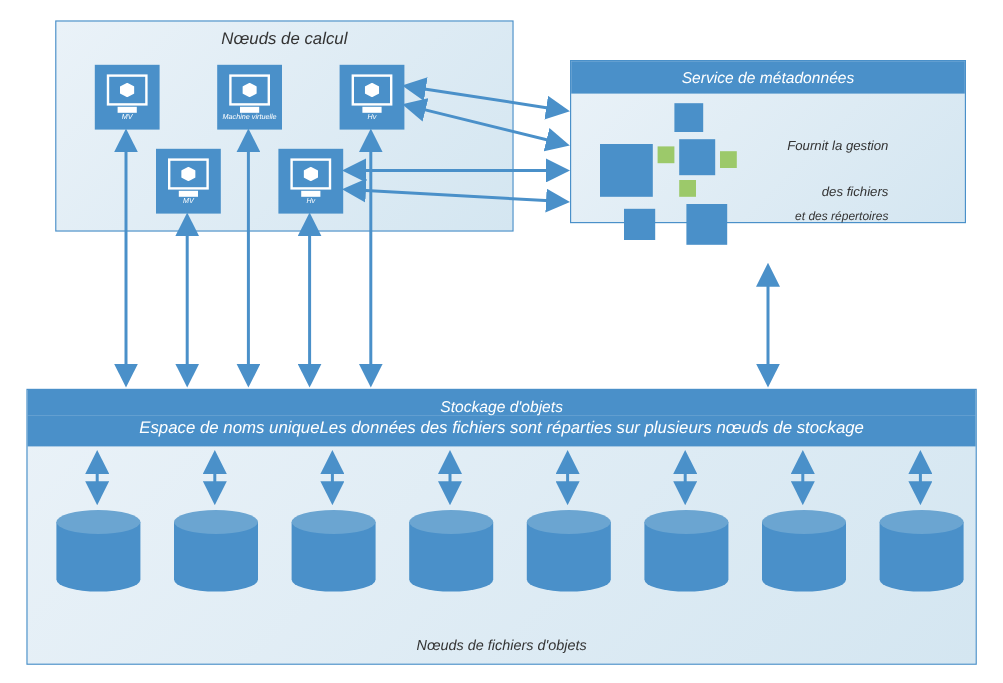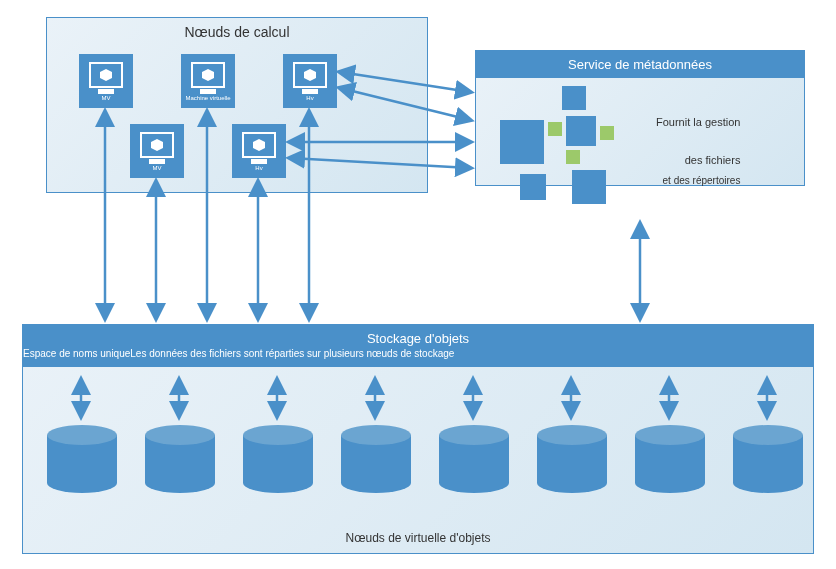--- a/index.html
+++ b/index.html
@@ -2,20 +2,21 @@
 <html><head>
 <meta charset="utf-8">
 <style>
   * { box-sizing: border-box; margin: 0; padding: 0; }
   body { font-family: Arial, sans-serif; background: #fff; }
   .canvas { position: relative; width: 836px; height: 569px; }
 
   .box {
     position: absolute;
     border: 1px solid #4a90c9;
+    font-style: italic;
   }
   .compute-box {
     background: linear-gradient(135deg, #eaf2f8 0%, #d4e6f1 100%);
   }
   .compute-title {
     text-align: center;
     font-size: 14px;
     color: #333;
     padding-top: 6px;
   }
@@ -49,22 +50,22 @@
   .storage-header {
     background: #4a90c9;
     color: #fff;
     text-align: center;
     font-size: 13px;
     padding-top: 6px;
   }
   .storage-sub {
     background: #4a90c9;
     color: #fff;
-    text-align: left;
-    font-size: 10px;
+    text-align: center;
+    font-size: 14px;
     padding: 2px 0 8px;
   }
   .storage-footer {
     position: absolute;
     bottom: 8px;
     width: 100%;
     text-align: center;
     font-size: 12px;
     color: #333;
   }
@@ -246,21 +247,21 @@
     </div>
     <div class="cyl" style="left:612px; top:100px;">
       <div class="cyl-body"></div>
         <div class="cyl-top-shade"></div>
     </div>
     <div class="cyl" style="left:710px; top:100px;">
       <div class="cyl-body"></div>
         <div class="cyl-top-shade"></div>
     </div>
 
-    <div class="storage-footer">Nœuds de virtuelle d'objets</div>
+    <div class="storage-footer">Nœuds de fichiers d'objets</div>
   </div>
 
   <svg class="arrows">
     <defs>
       <marker id="ah" markerWidth="8" markerHeight="8" refX="6" refY="4" orient="auto">
         <path d="M0,0 L8,4 L0,8 Z" class="arrow-head"></path>
       </marker>
       <marker id="ahs" markerWidth="8" markerHeight="8" refX="2" refY="4" orient="auto">
         <path d="M8,0 L0,4 L8,8 Z" class="arrow-head"></path>
       </marker>

